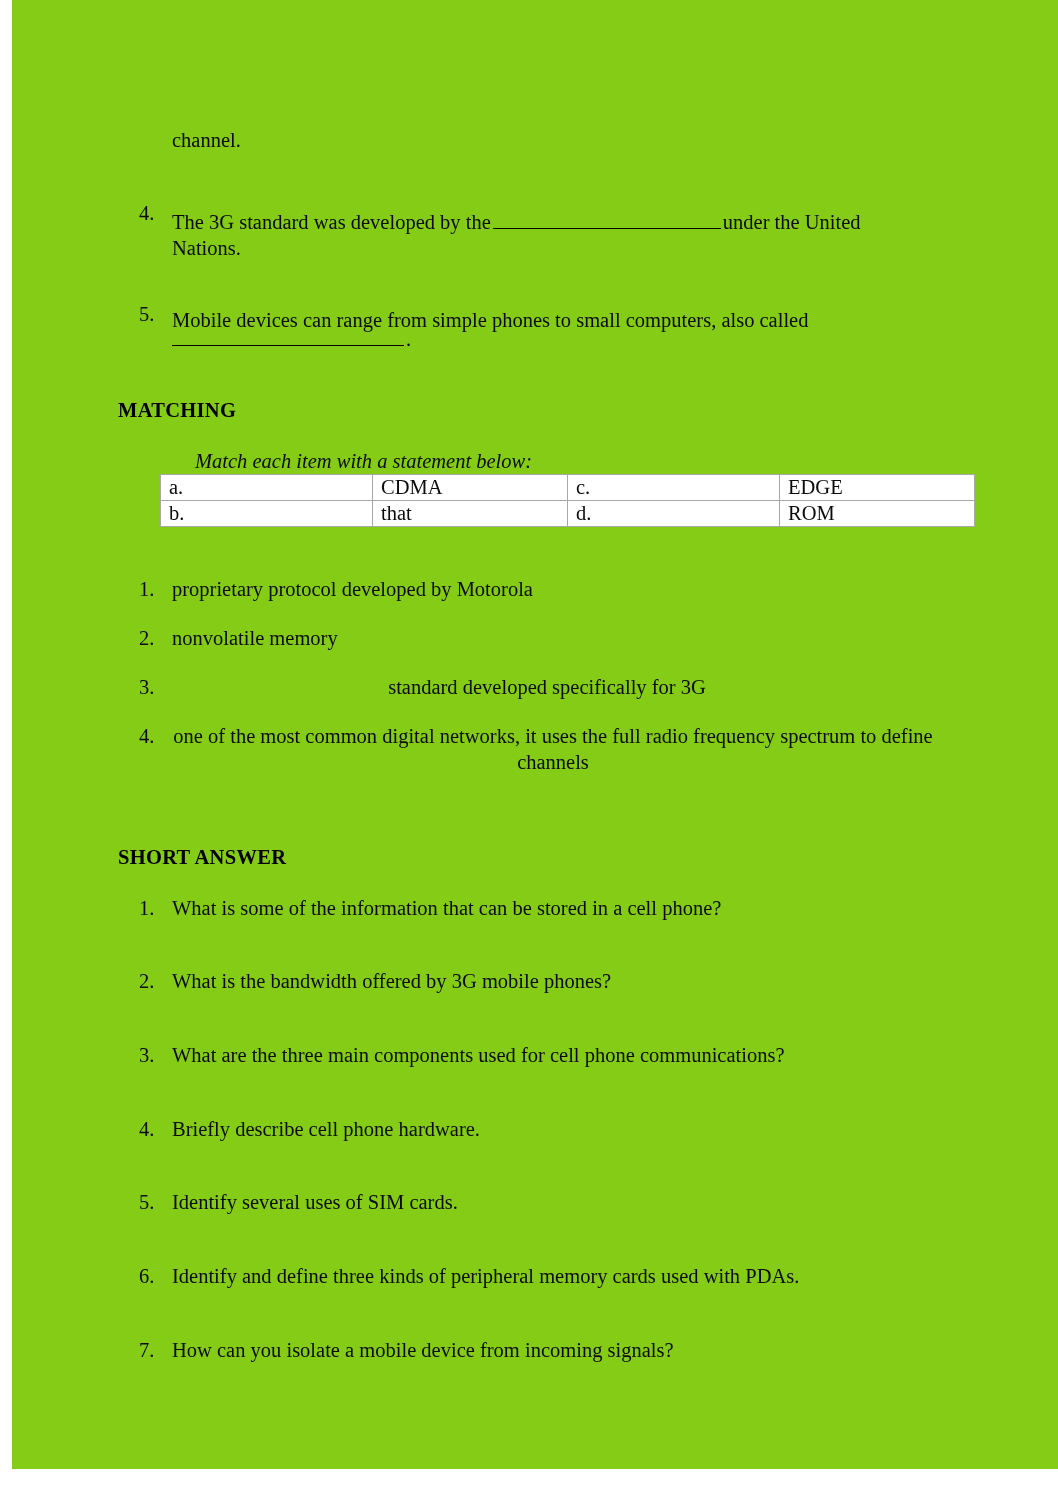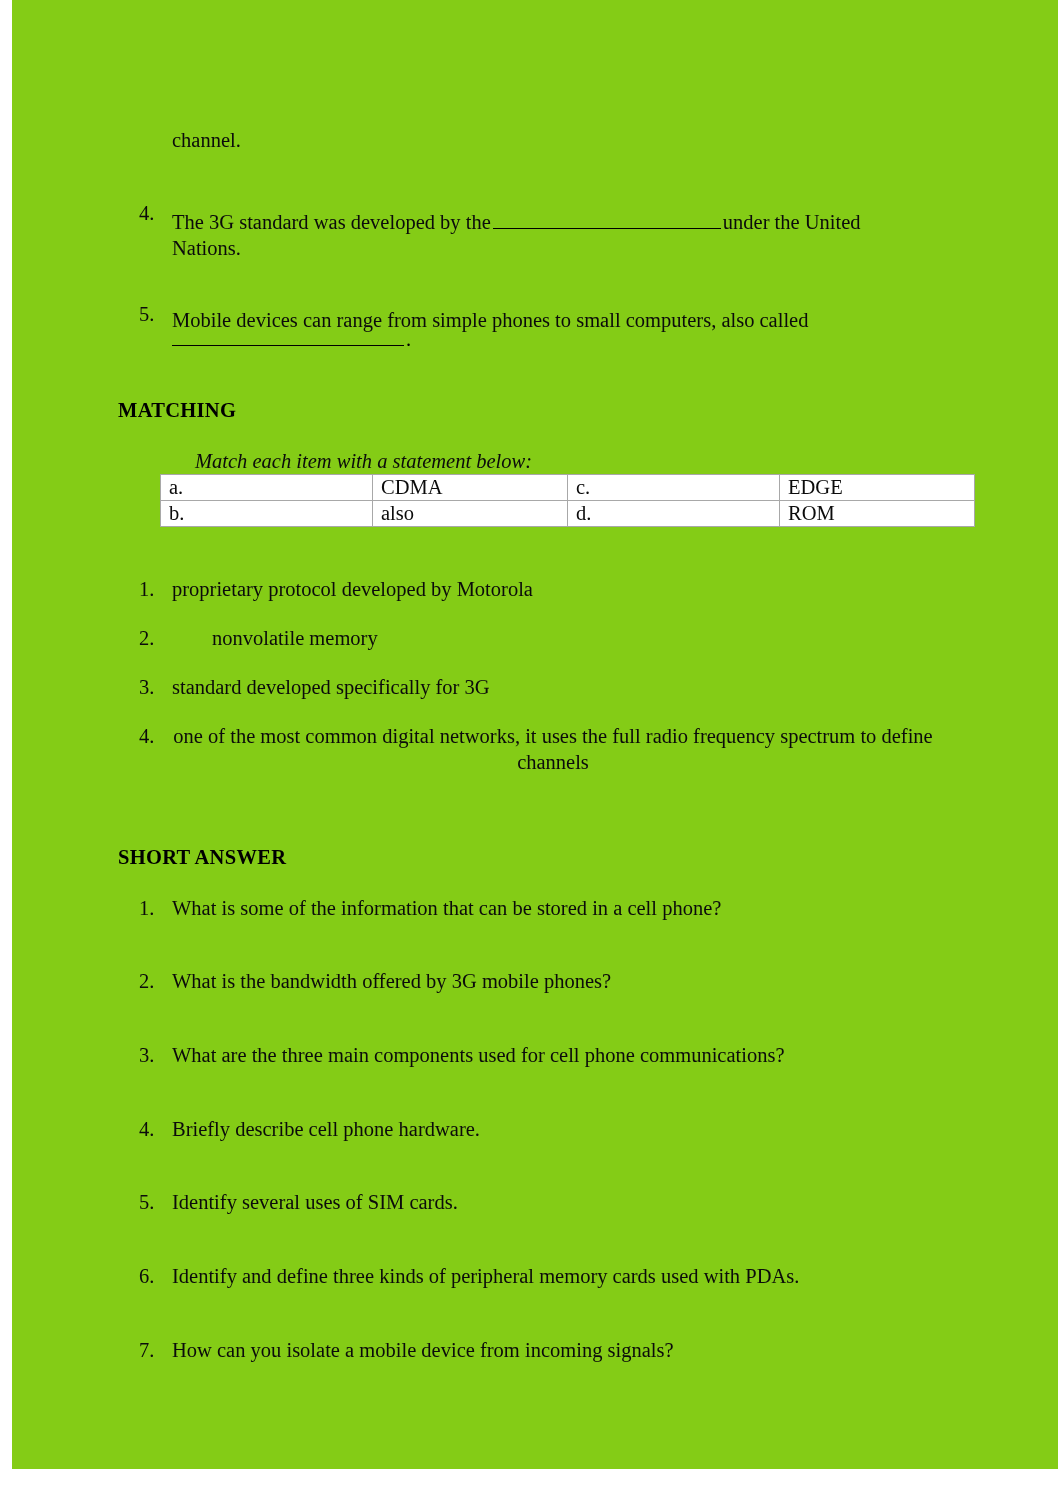--- a/index.html
+++ b/index.html
@@ -144,40 +144,40 @@
   <table class="match-table">
     <tbody>
       <tr>
         <td class="col-letter">a.</td>
         <td class="col-term">CDMA</td>
         <td class="col-letter">c.</td>
         <td class="col-term">EDGE</td>
       </tr>
       <tr>
         <td class="col-letter">b.</td>
-        <td class="col-term">also</td>
+        <td class="col-term">that</td>
         <td class="col-letter">d.</td>
         <td class="col-term">ROM</td>
       </tr>
     </tbody>
   </table>
 
   <div class="li-row" style="left:127px; top:576px; width:790px;">
     <span class="li-num">1.</span>
     <span class="li-text" style="width:750px;">proprietary protocol developed by Motorola</span>
   </div>
 
   <div class="li-row" style="left:127px; top:625px; width:790px;">
     <span class="li-num">2.</span>
-    <span class="li-text" style="width:750px;margin-left:40px;">nonvolatile memory</span>
+    <span class="li-text" style="width:750px;">nonvolatile memory</span>
   </div>
 
   <div class="li-row" style="left:127px; top:674px; width:790px;">
     <span class="li-num">3.</span>
-    <span class="li-text" style="width:750px;">standard developed specifically for 3G</span>
+    <span class="li-text" style="width:750px;text-align:center;">standard developed specifically for 3G</span>
   </div>
 
   <div class="li-row" style="left:127px; top:723px; width:790px;">
     <span class="li-num">4.</span>
     <span class="li-text" style="width:762px;text-align:center;">one of the most common digital networks, it uses the full radio frequency spectrum to define channels</span>
   </div>
 
   <div class="section-heading" style="top:846px;">SHORT ANSWER</div>
 
   <div class="li-row" style="left:127px; top:895px; width:790px;">

